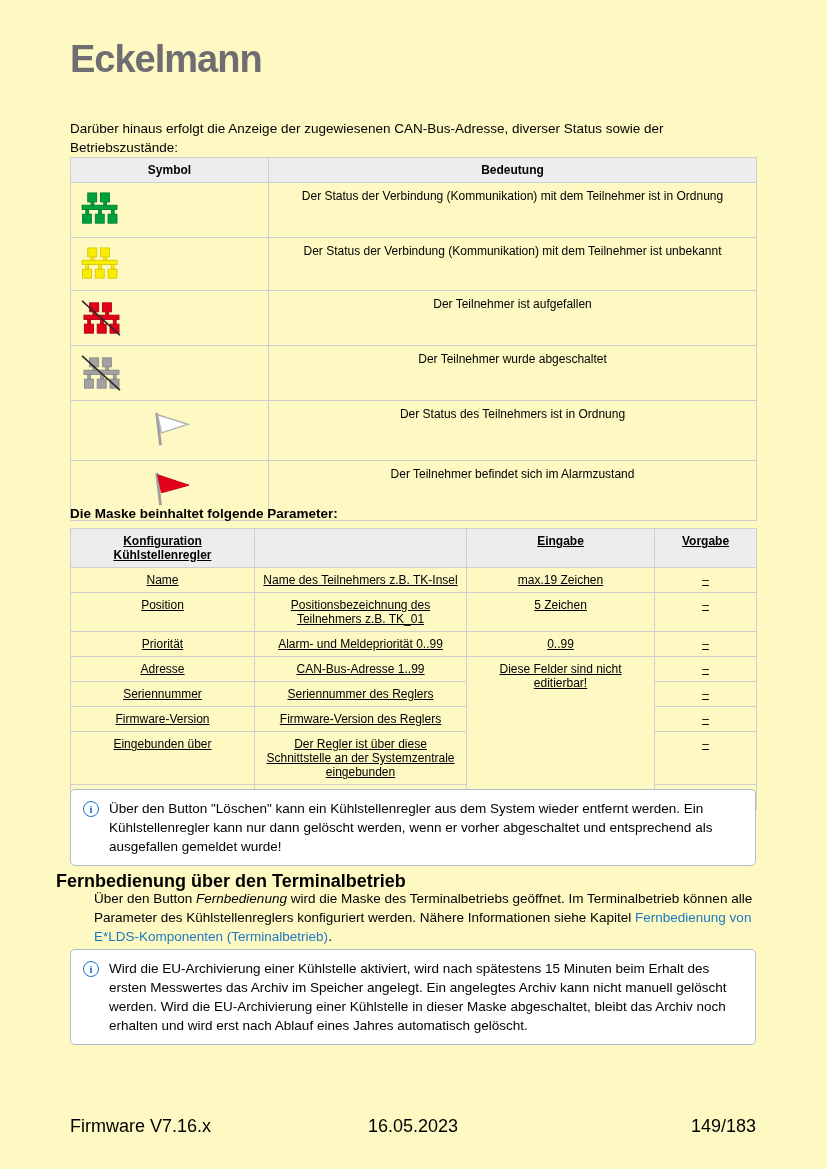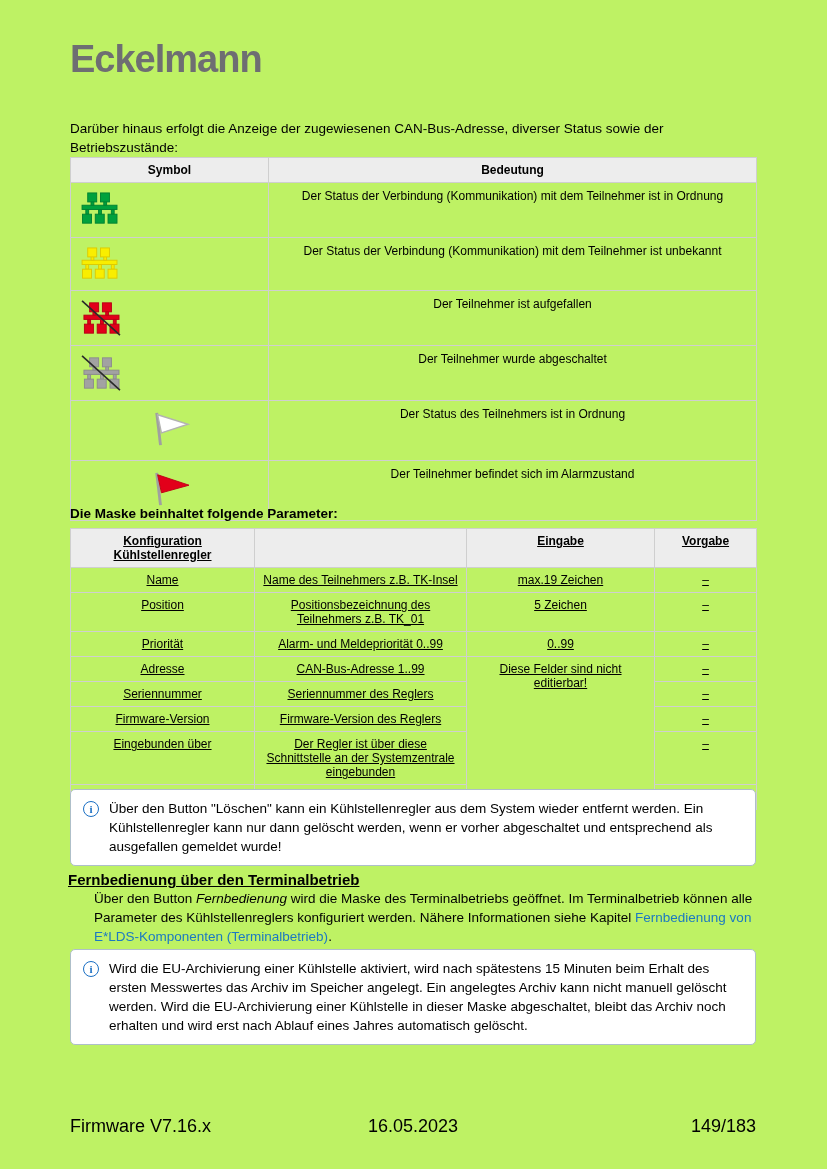--- a/index.html
+++ b/index.html
@@ -1,16 +1,16 @@
 <!DOCTYPE html>
 <html><head>
 <meta charset="utf-8">
 <style>
   html,body{margin:0;padding:0;background:#fff;}
-  .page{position:relative;width:827px;height:1169px;background:#bef264;overflow:hidden;
+  .page{position:relative;width:827px;height:1169px;background:#fef9c3;overflow:hidden;
         font-family:"Liberation Sans",sans-serif;color:#000;}
   .logo{position:absolute;left:70px;top:38px;font-size:38px;font-weight:bold;
         color:#6e6e72;letter-spacing:-1px;}
   .intro{position:absolute;left:70px;top:119px;width:690px;font-size:13.5px;line-height:19px;}
 
   table{border-collapse:collapse;table-layout:fixed;}
   td,th{border:1px solid #cfcfcf;vertical-align:top;font-size:12px;padding:6px 8px;
         text-align:center;overflow:hidden;}
   th{background:#ededed;font-weight:bold;padding:5px 8px;}
 
@@ -25,21 +25,21 @@
   .infobox{position:absolute;left:70px;width:686px;box-sizing:border-box;
            border:1px solid #aebfc9;border-radius:5px;background:#fff;
            padding:9px 14px 9px 12px;display:flex;gap:10px;}
   .infobox .txt{font-size:13.5px;line-height:19px;flex:1;}
   .info-icon{flex:0 0 auto;width:14px;height:14px;margin-top:2px;border:1.5px solid #1a6fc4;
              border-radius:50%;color:#1a6fc4;display:flex;align-items:center;justify-content:center;
              font-family:"Liberation Serif",serif;font-size:11px;font-weight:bold;line-height:1;}
   #infobox1{top:789px;}
   #infobox2{top:949px;}
 
-  .fern-heading{position:absolute;left:68px;top:871px;font-size:15px;font-weight:bold;text-decoration:underline;}
+  .fern-heading{position:absolute;left:56px;top:871px;font-size:18px;font-weight:bold;}
   .fern-para{position:absolute;left:70px;top:889px;width:690px;font-size:13.5px;line-height:19px;margin-left:24px;}
   .fern-para .em{font-style:italic;}
   .link{color:#1b79c2;cursor:pointer;}
 
   .footer{position:absolute;left:70px;top:1116px;width:686px;display:flex;font-size:18px;}
   .footer .f-left{flex:1;text-align:left;}
   .footer .f-center{flex:1;text-align:center;}
   .footer .f-right{flex:1;text-align:right;}
 
   

